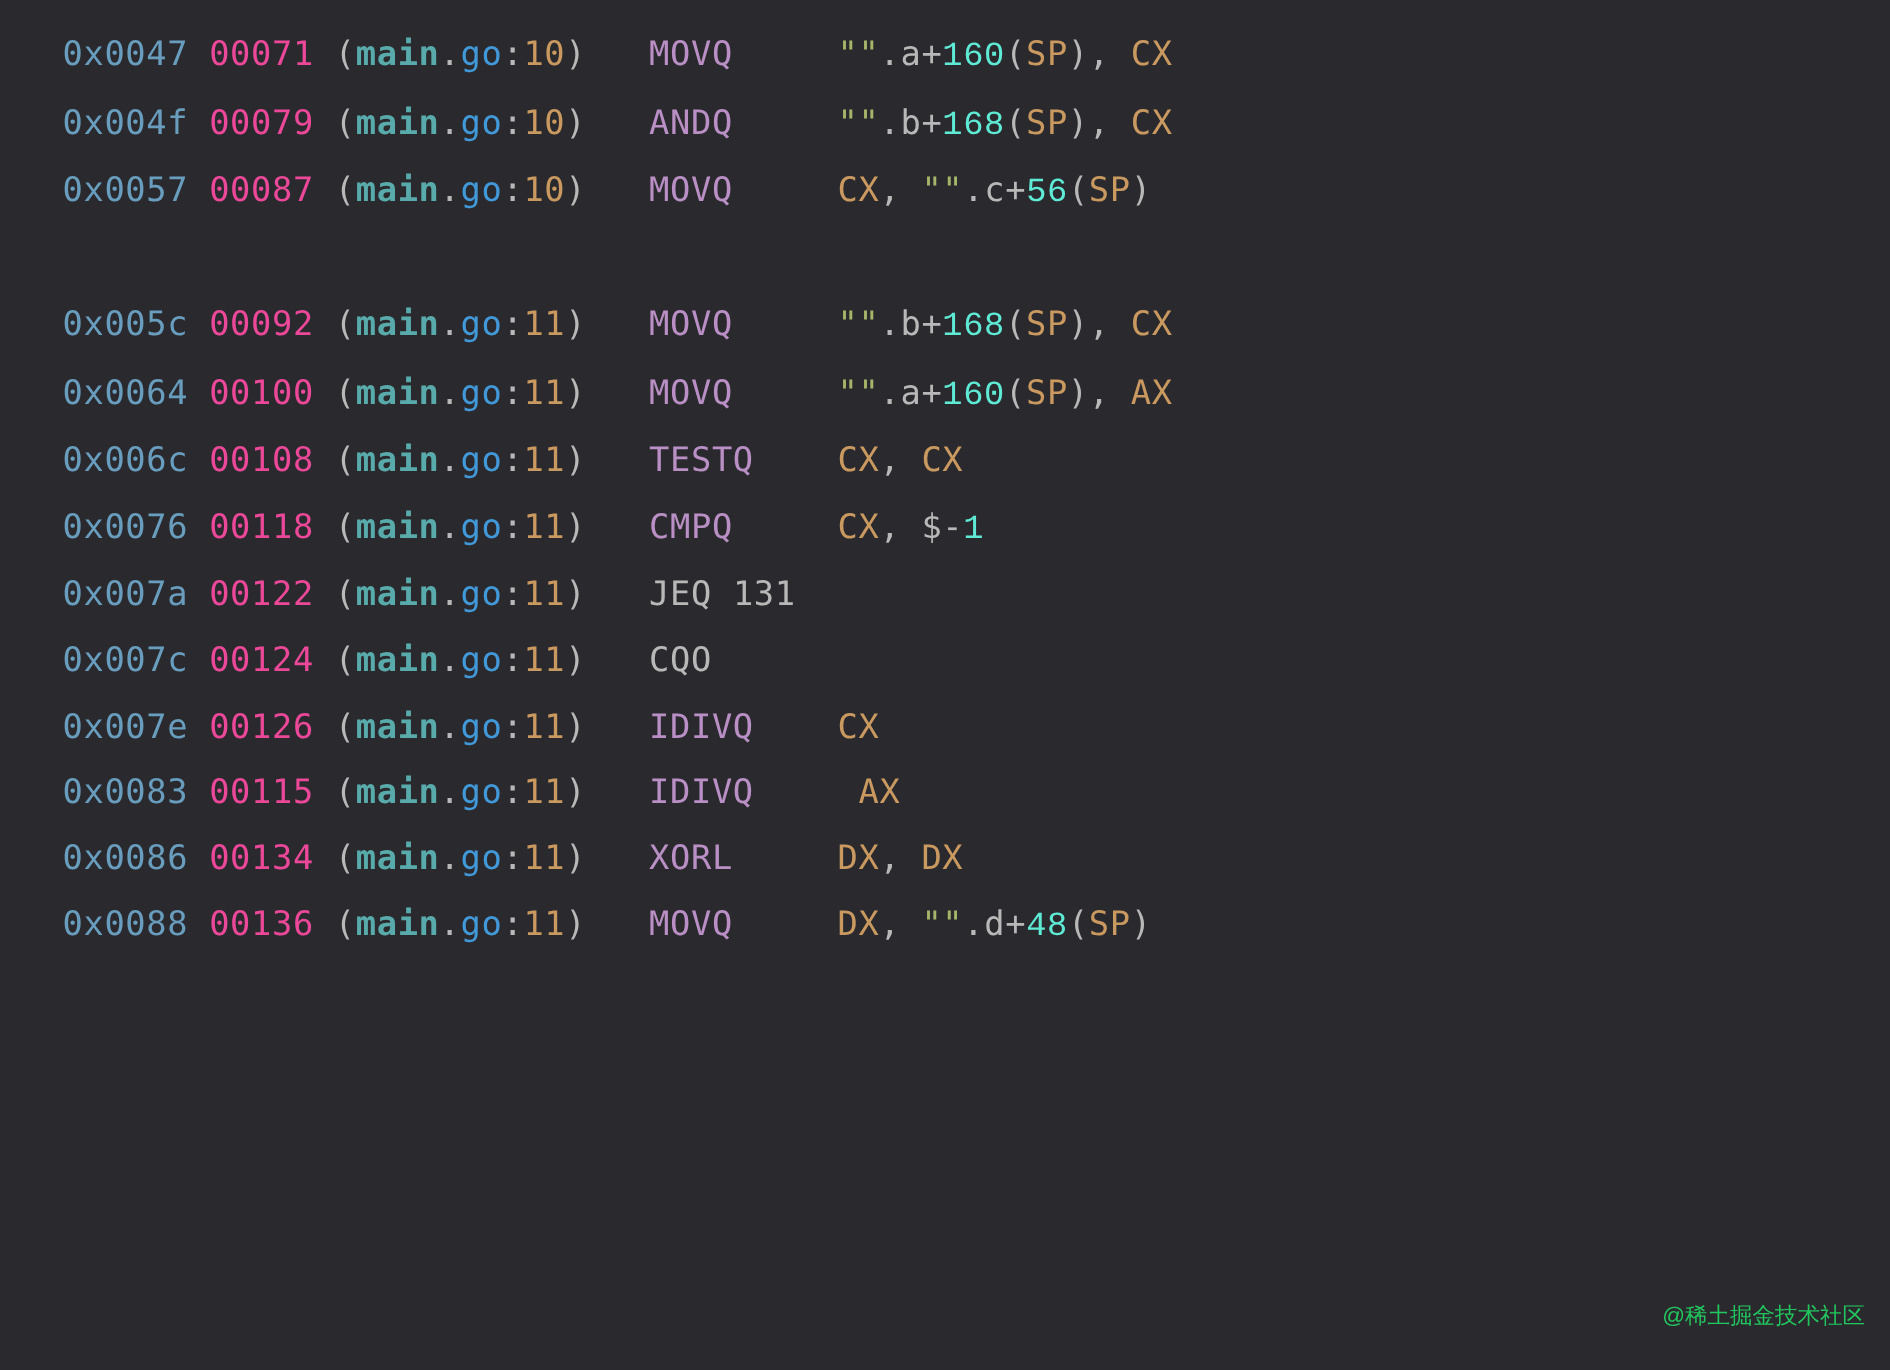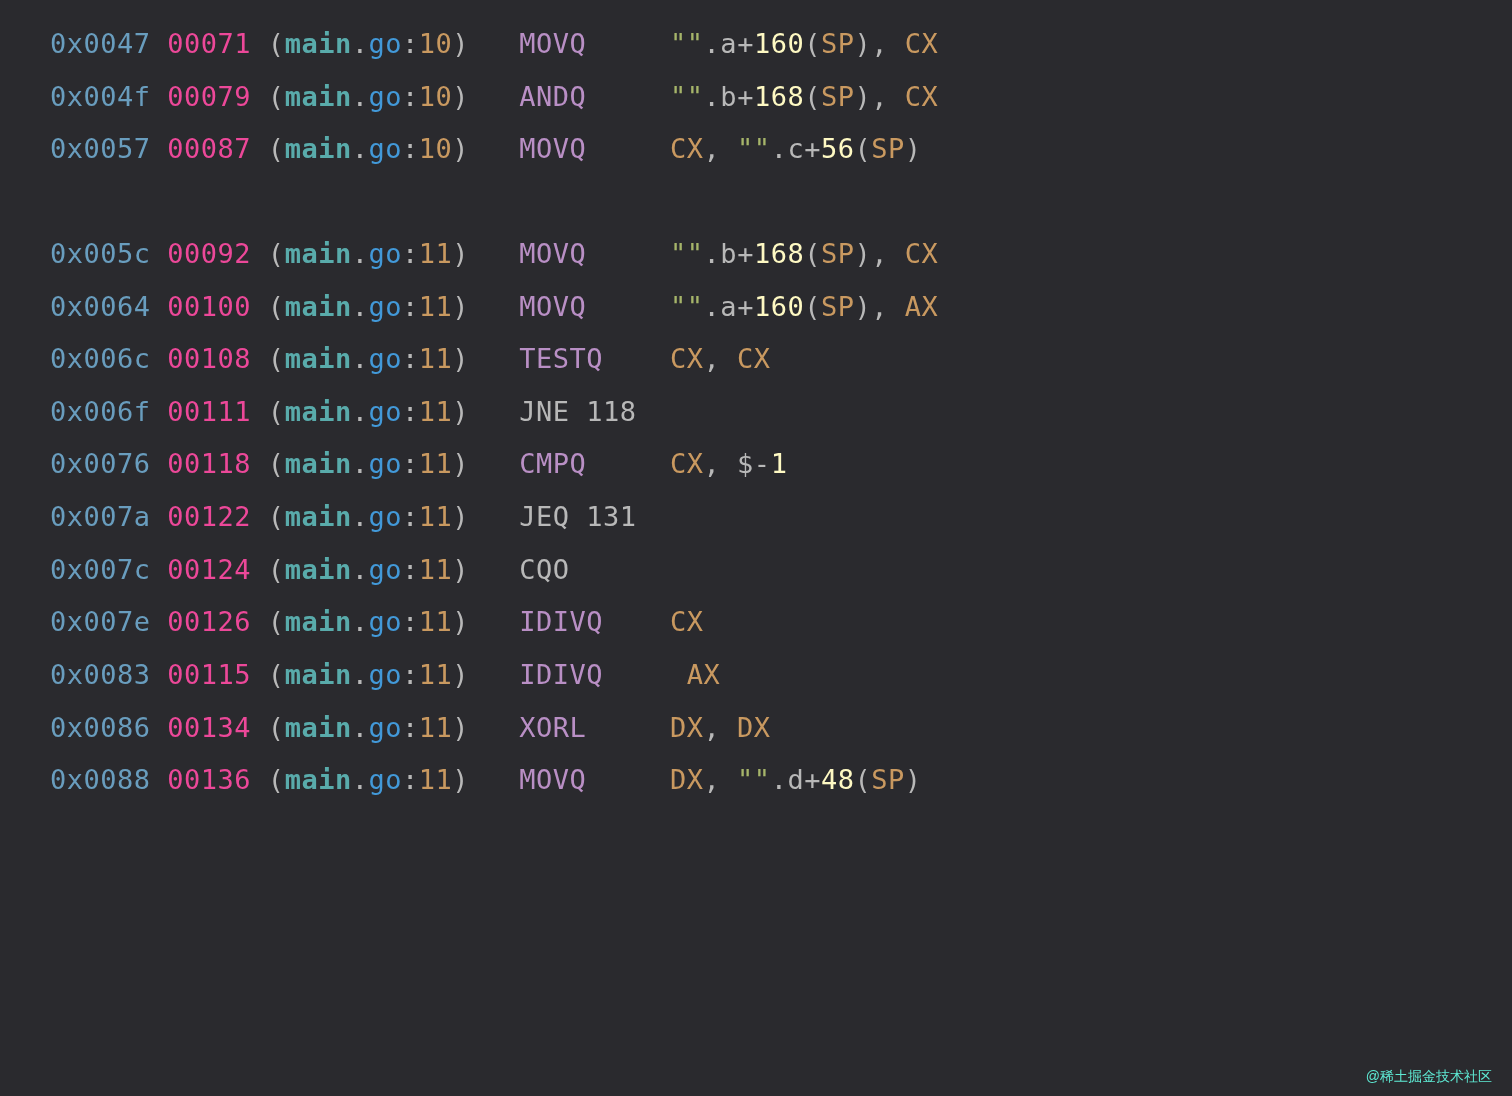--- a/index.html
+++ b/index.html
@@ -31,46 +31,45 @@
     .paren { color: #b8b8b8; }
     .file { color: #59abab; font-weight: bold; }
     .ext { color: #4299d9; }
     .linenum { color: #c99960; }
     .mnemonic { color: #b98fc5; }
     .mnemonic-j { color: #b8b8b8; }
     .str { color: #a6b56a; }
     .dot { color: #b8b8b8; }
     .var { color: #b8b8b8; }
     .plus { color: #b8b8b8; }
-    .num { color: #fef9c3; }
+    .num { color: #5eead4; font-family: Liberation Mono, monospace; }
     .reg { color: #c99960; }
     .comma { color: #b8b8b8; }
     .dollar { color: #b8b8b8; }
     .watermark {
       position: absolute;
-      bottom: 6px;
+      bottom: 26px;
       right: 20px;
-      font-size: 14px;
-      color: #5eead4;
+      font-size: 18px;
+      color: #22c55e;
       font-family: -apple-system, sans-serif;
       letter-spacing: 0;
     }
   </style>
 </head>
 <body>
 
 <div id="code-container">
     <div class="line"><span class="addr">0x0047</span> <span class="offset">00071</span> <span class="paren">(</span><span class="file">main</span><span class="dot">.</span><span class="ext">go</span><span class="paren">:</span><span class="linenum">10</span><span class="paren">)</span>   <span class="mnemonic">MOVQ</span>     <span class="str">""</span><span class="dot">.</span><span class="var">a</span><span class="plus">+</span><span class="num">160</span><span class="paren">(</span><span class="reg">SP</span><span class="paren">)</span><span class="comma">, </span><span class="reg">CX</span></div>
     <div class="line"><span class="addr">0x004f</span> <span class="offset">00079</span> <span class="paren">(</span><span class="file">main</span><span class="dot">.</span><span class="ext">go</span><span class="paren">:</span><span class="linenum">10</span><span class="paren">)</span>   <span class="mnemonic">ANDQ</span>     <span class="str">""</span><span class="dot">.</span><span class="var">b</span><span class="plus">+</span><span class="num">168</span><span class="paren">(</span><span class="reg">SP</span><span class="paren">)</span><span class="comma">, </span><span class="reg">CX</span></div>
     <div class="line"><span class="addr">0x0057</span> <span class="offset">00087</span> <span class="paren">(</span><span class="file">main</span><span class="dot">.</span><span class="ext">go</span><span class="paren">:</span><span class="linenum">10</span><span class="paren">)</span>   <span class="mnemonic">MOVQ</span>     <span class="reg">CX</span><span class="comma">, </span><span class="str">""</span><span class="dot">.</span><span class="var">c</span><span class="plus">+</span><span class="num">56</span><span class="paren">(</span><span class="reg">SP</span><span class="paren">)</span></div>
     <div class="blank-line"></div>
     <div class="line"><span class="addr">0x005c</span> <span class="offset">00092</span> <span class="paren">(</span><span class="file">main</span><span class="dot">.</span><span class="ext">go</span><span class="paren">:</span><span class="linenum">11</span><span class="paren">)</span>   <span class="mnemonic">MOVQ</span>     <span class="str">""</span><span class="dot">.</span><span class="var">b</span><span class="plus">+</span><span class="num">168</span><span class="paren">(</span><span class="reg">SP</span><span class="paren">)</span><span class="comma">, </span><span class="reg">CX</span></div>
     <div class="line"><span class="addr">0x0064</span> <span class="offset">00100</span> <span class="paren">(</span><span class="file">main</span><span class="dot">.</span><span class="ext">go</span><span class="paren">:</span><span class="linenum">11</span><span class="paren">)</span>   <span class="mnemonic">MOVQ</span>     <span class="str">""</span><span class="dot">.</span><span class="var">a</span><span class="plus">+</span><span class="num">160</span><span class="paren">(</span><span class="reg">SP</span><span class="paren">)</span><span class="comma">, </span><span class="reg">AX</span></div>
     <div class="line"><span class="addr">0x006c</span> <span class="offset">00108</span> <span class="paren">(</span><span class="file">main</span><span class="dot">.</span><span class="ext">go</span><span class="paren">:</span><span class="linenum">11</span><span class="paren">)</span>   <span class="mnemonic">TESTQ</span>    <span class="reg">CX</span><span class="comma">, </span><span class="reg">CX</span></div>
-    <div class="line"><span class="addr">0x006f</span> <span class="offset">00111</span> <span class="paren">(</span><span class="file">main</span><span class="dot">.</span><span class="ext">go</span><span class="paren">:</span><span class="linenum">11</span><span class="paren">)</span>   <span class="mnemonic-j">JNE</span><span class="mnemonic-j"> 118</span></div>
     <div class="line"><span class="addr">0x0076</span> <span class="offset">00118</span> <span class="paren">(</span><span class="file">main</span><span class="dot">.</span><span class="ext">go</span><span class="paren">:</span><span class="linenum">11</span><span class="paren">)</span>   <span class="mnemonic">CMPQ</span>     <span class="reg">CX</span><span class="comma">, </span><span class="dollar">$-</span><span class="num">1</span></div>
     <div class="line"><span class="addr">0x007a</span> <span class="offset">00122</span> <span class="paren">(</span><span class="file">main</span><span class="dot">.</span><span class="ext">go</span><span class="paren">:</span><span class="linenum">11</span><span class="paren">)</span>   <span class="mnemonic-j">JEQ</span><span class="mnemonic-j"> 131</span></div>
     <div class="line"><span class="addr">0x007c</span> <span class="offset">00124</span> <span class="paren">(</span><span class="file">main</span><span class="dot">.</span><span class="ext">go</span><span class="paren">:</span><span class="linenum">11</span><span class="paren">)</span>   <span class="mnemonic-j">CQO</span>      </div>
     <div class="line"><span class="addr">0x007e</span> <span class="offset">00126</span> <span class="paren">(</span><span class="file">main</span><span class="dot">.</span><span class="ext">go</span><span class="paren">:</span><span class="linenum">11</span><span class="paren">)</span>   <span class="mnemonic">IDIVQ</span>    <span class="reg">CX</span></div>
     <div class="line"><span class="addr">0x0083</span> <span class="offset">00115</span> <span class="paren">(</span><span class="file">main</span><span class="dot">.</span><span class="ext">go</span><span class="paren">:</span><span class="linenum">11</span><span class="paren">)</span>   <span class="mnemonic">IDIVQ</span>     <span class="reg">AX</span></div>
     <div class="line"><span class="addr">0x0086</span> <span class="offset">00134</span> <span class="paren">(</span><span class="file">main</span><span class="dot">.</span><span class="ext">go</span><span class="paren">:</span><span class="linenum">11</span><span class="paren">)</span>   <span class="mnemonic">XORL</span>     <span class="reg">DX</span><span class="comma">, </span><span class="reg">DX</span></div>
     <div class="line"><span class="addr">0x0088</span> <span class="offset">00136</span> <span class="paren">(</span><span class="file">main</span><span class="dot">.</span><span class="ext">go</span><span class="paren">:</span><span class="linenum">11</span><span class="paren">)</span>   <span class="mnemonic">MOVQ</span>     <span class="reg">DX</span><span class="comma">, </span><span class="str">""</span><span class="dot">.</span><span class="var">d</span><span class="plus">+</span><span class="num">48</span><span class="paren">(</span><span class="reg">SP</span><span class="paren">)</span></div>
   </div>
 <div class="watermark">@稀土掘金技术社区</div>
 

